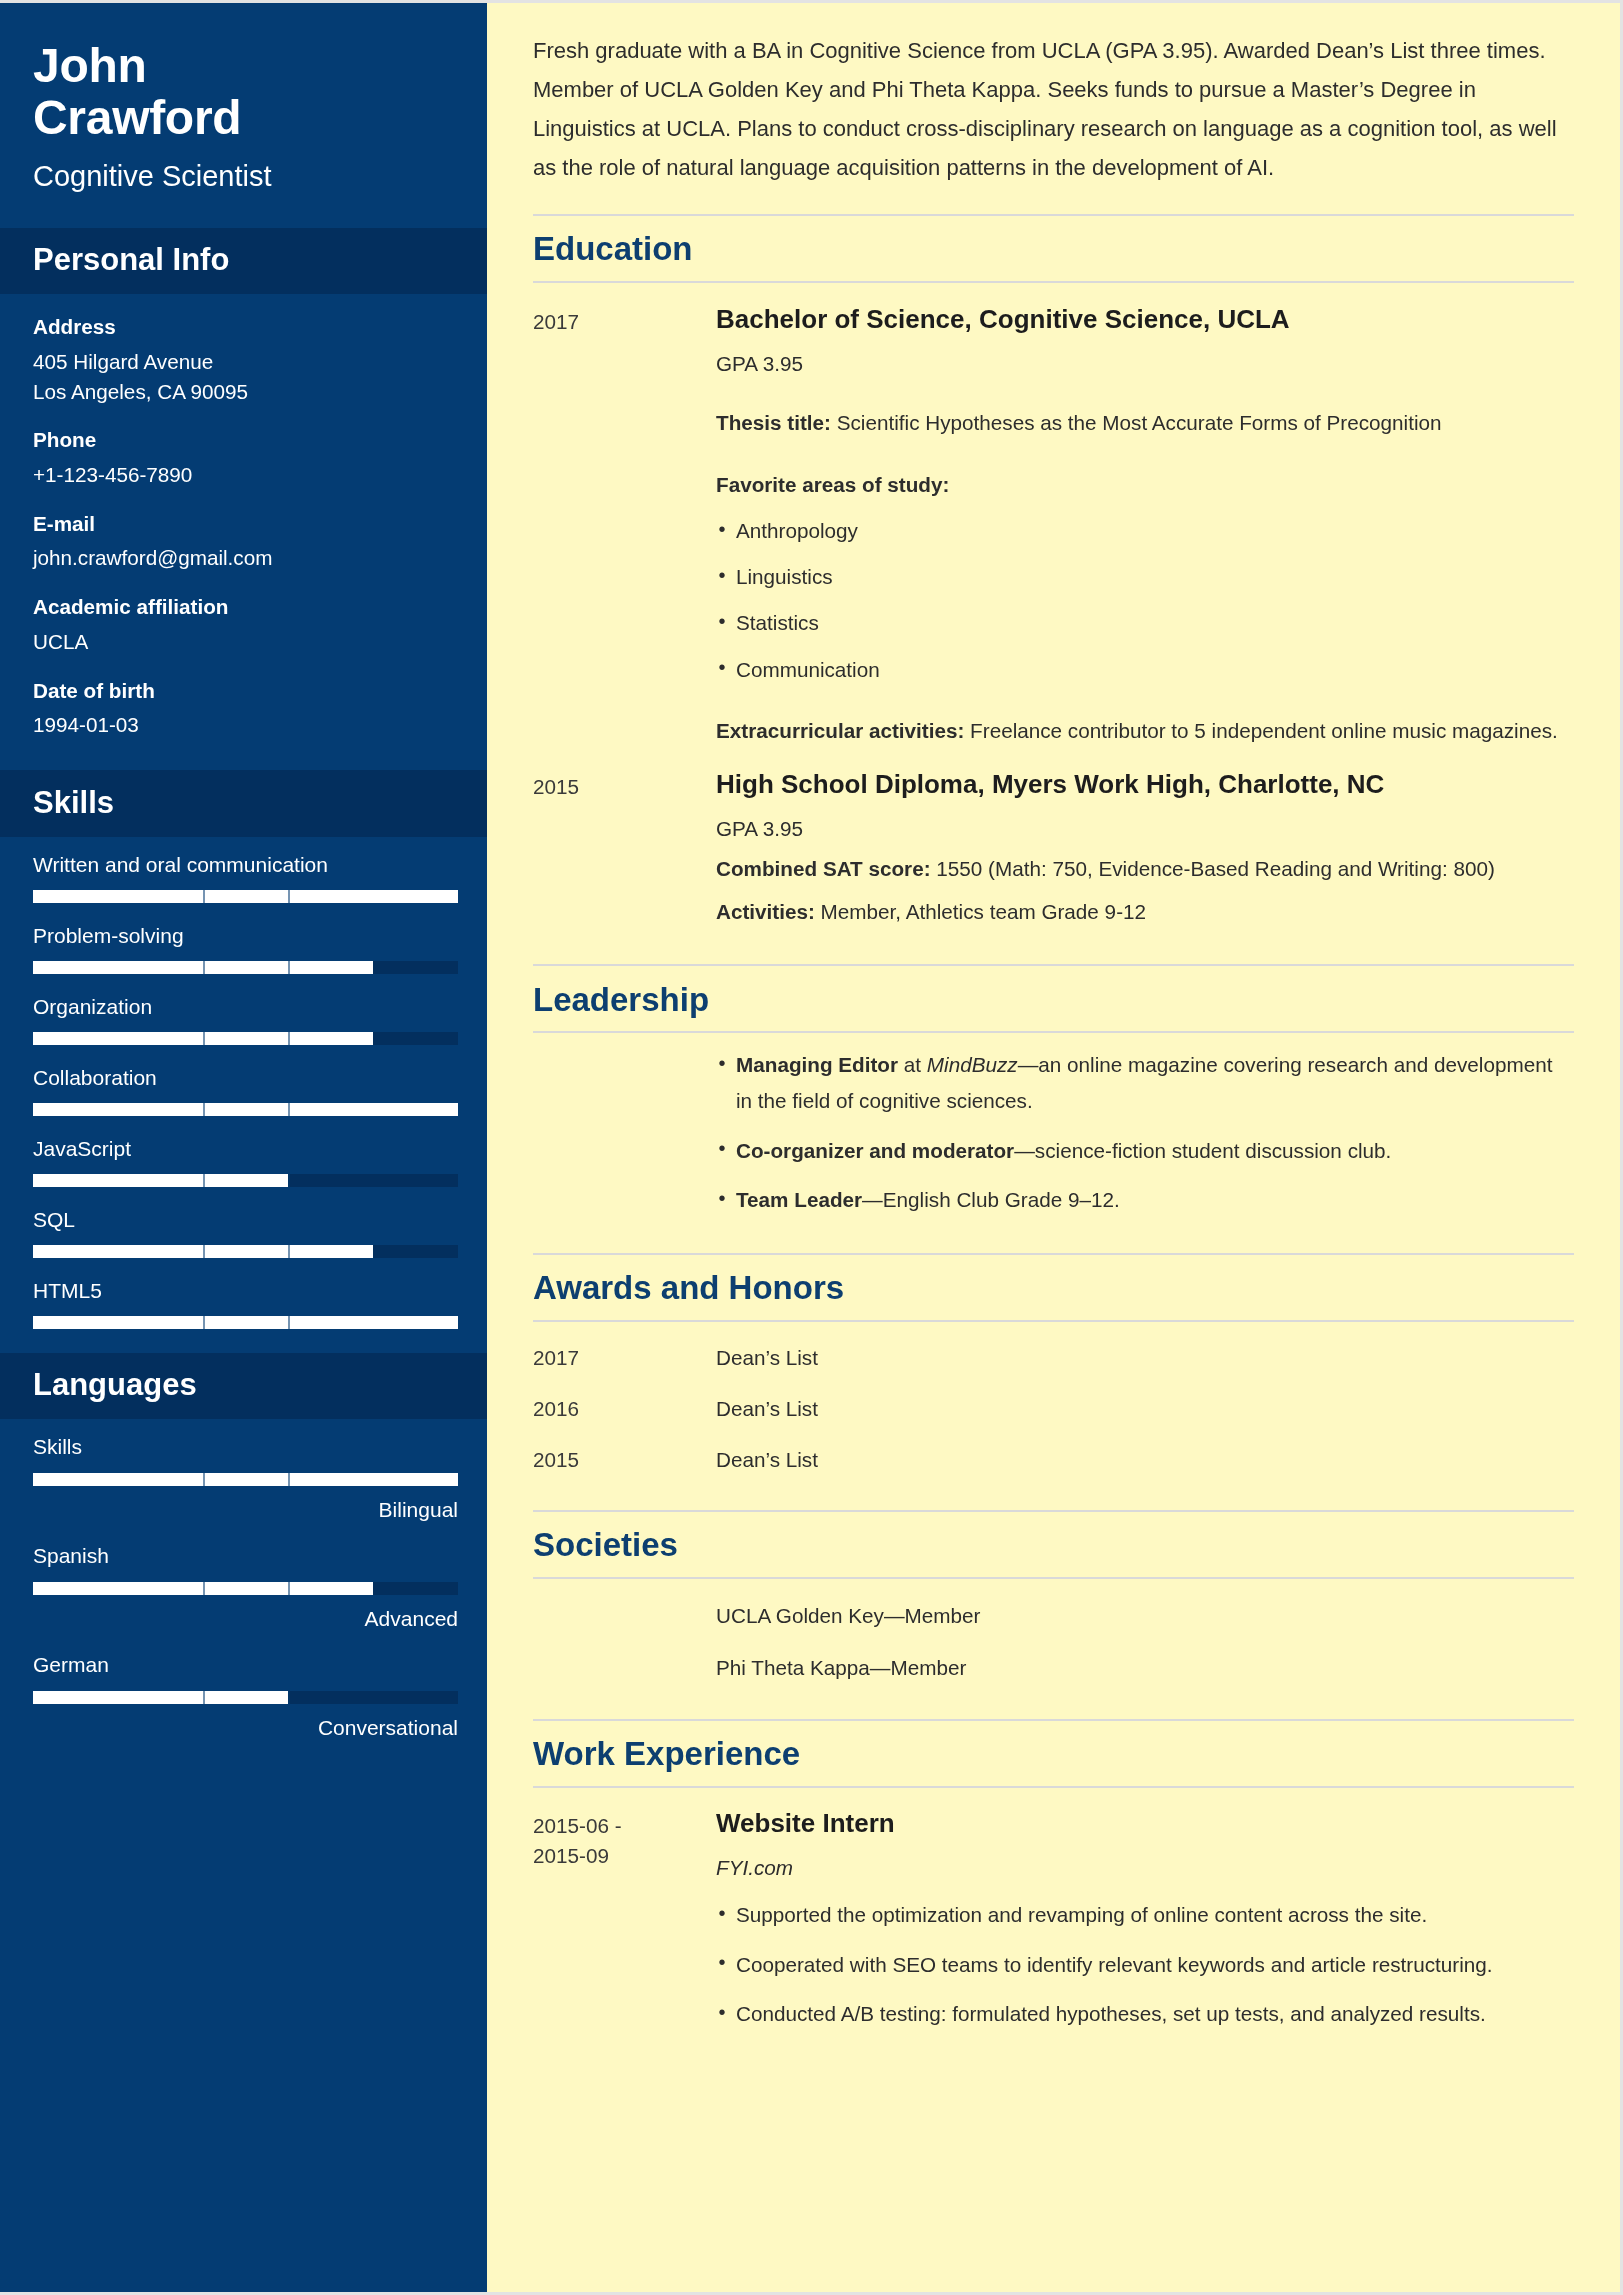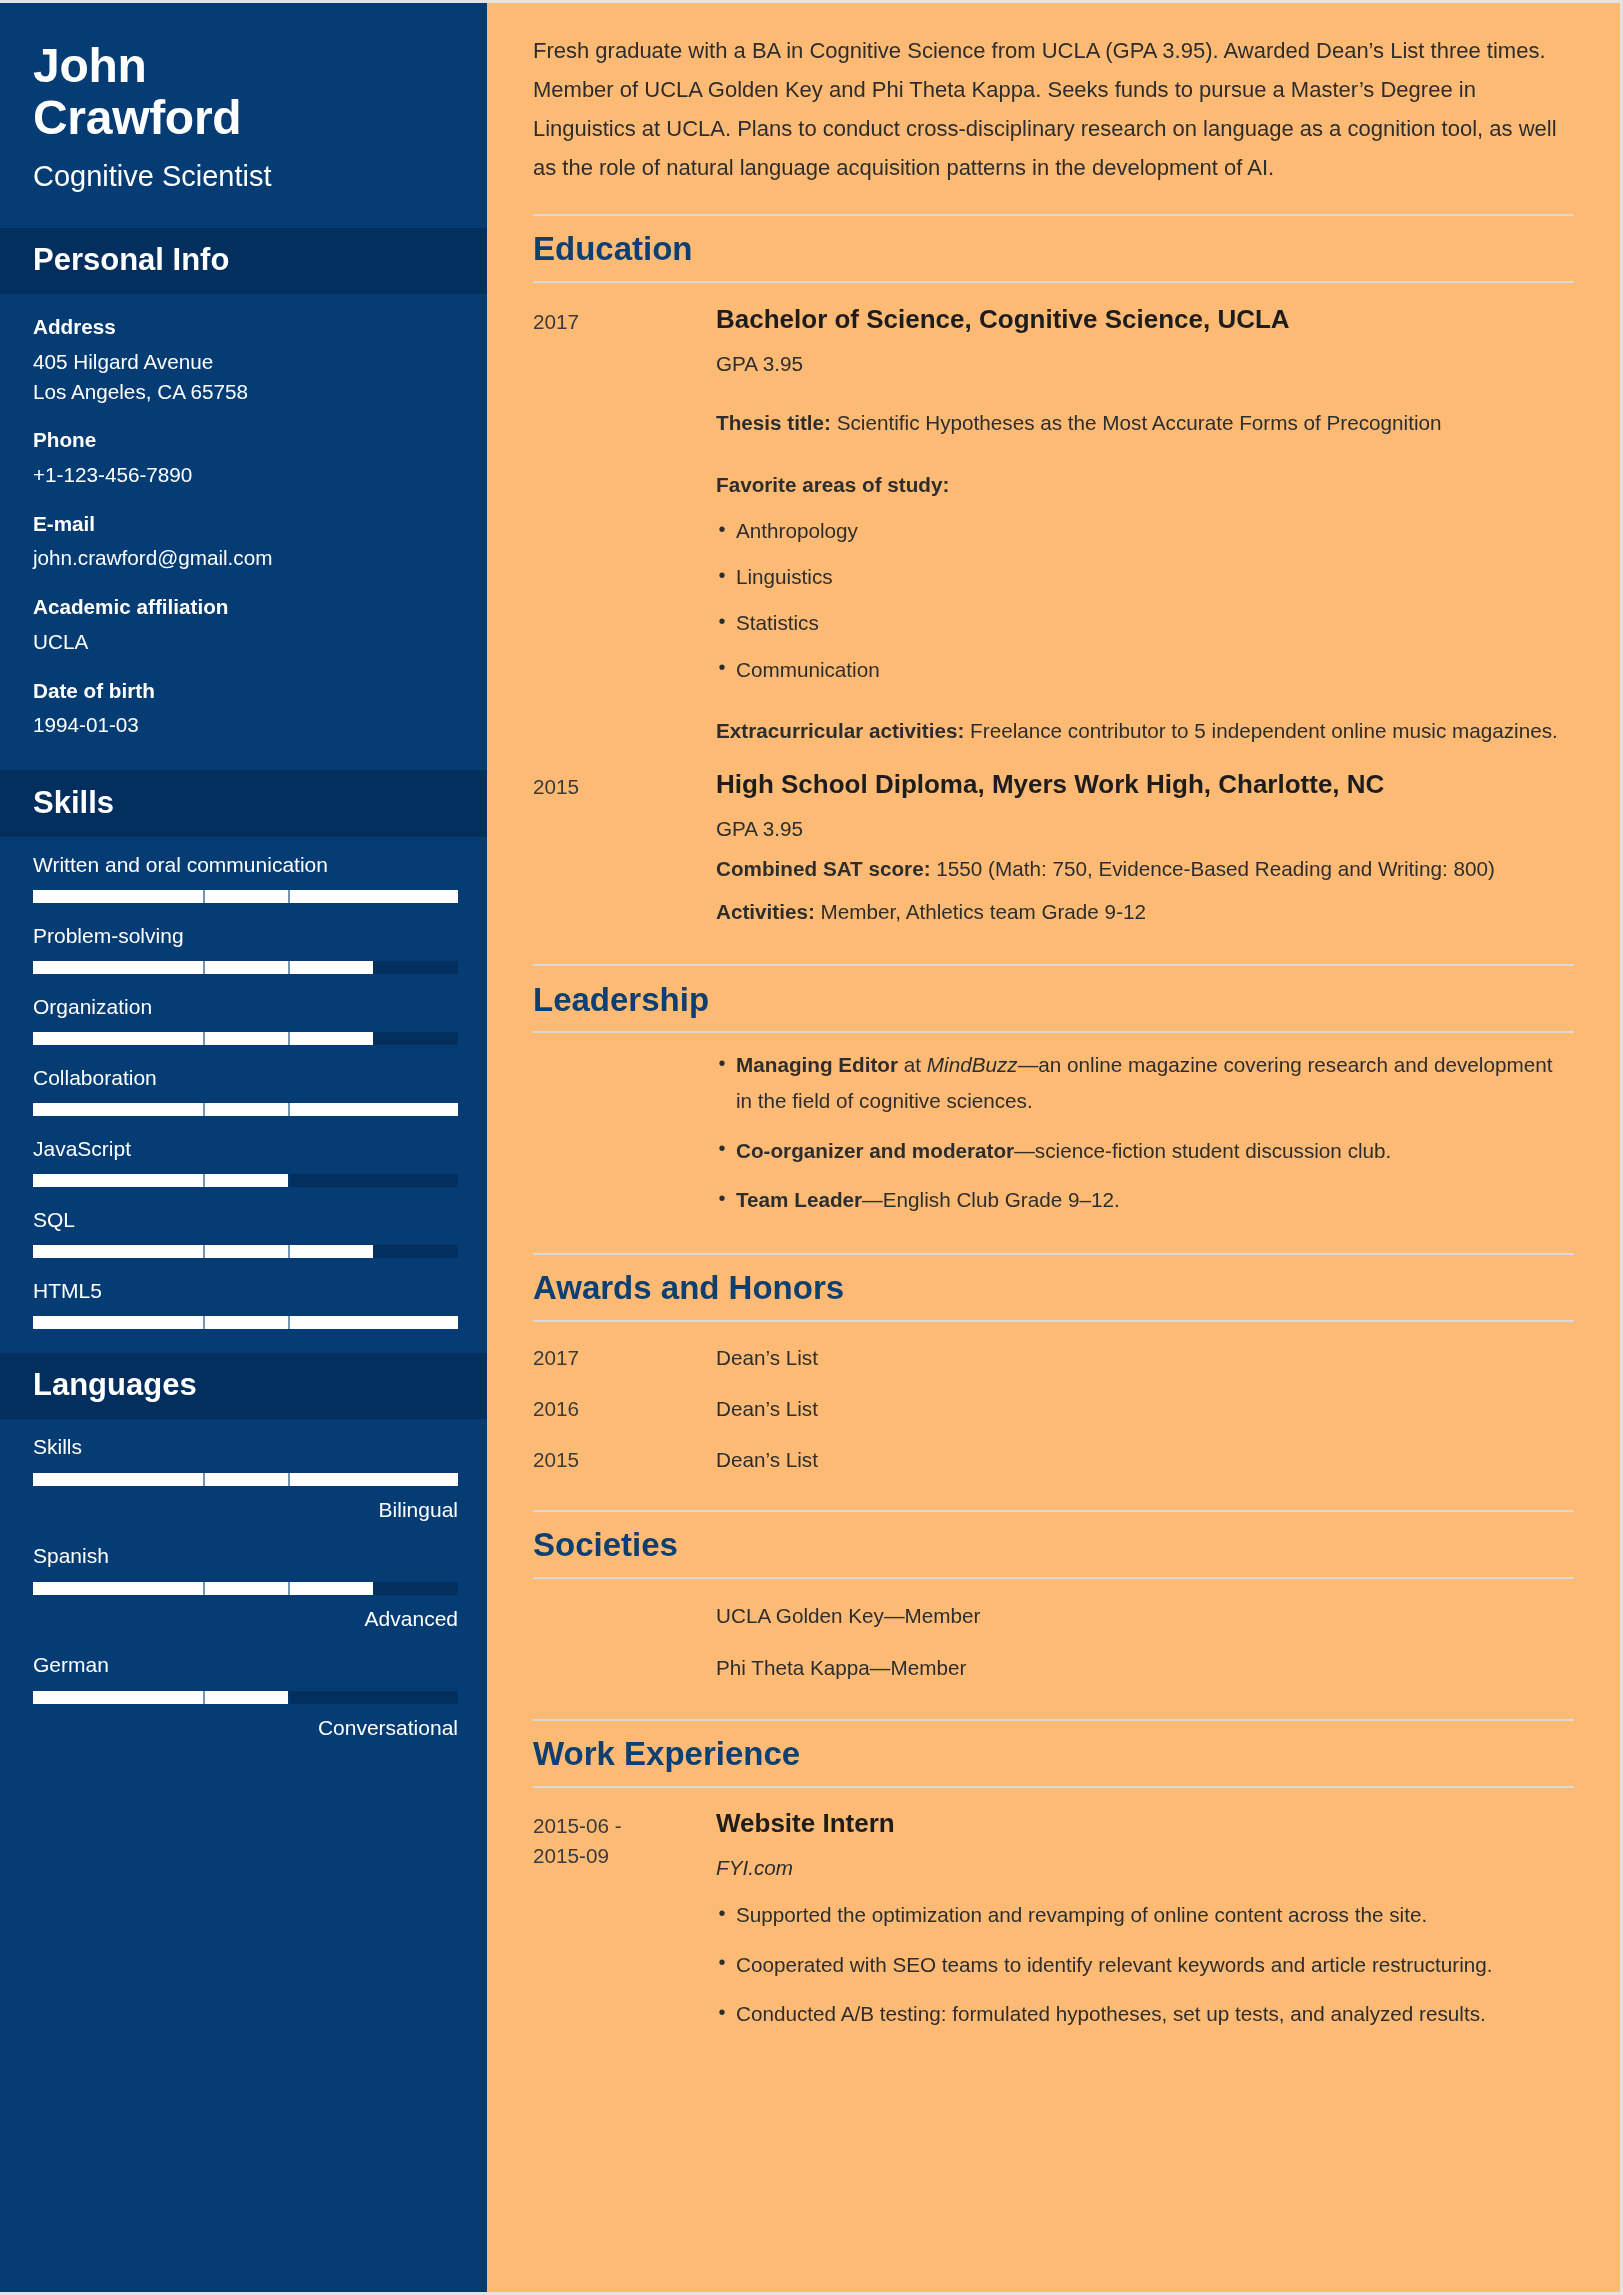--- a/index.html
+++ b/index.html
@@ -12,21 +12,21 @@
     width: 1623px;
     height: 2295px;
     overflow: hidden;
     -webkit-font-smoothing: antialiased;
   }
 
   .page {
     position: relative;
     width: 1623px;
     height: 2295px;
-    background: #fdba74;
+    background: #fef9c3;
     display: flex;
     box-sizing: border-box;
     border-top: 3.5px solid #e3e3e3;
     border-right: 3.5px solid #e3e3e3;
     border-bottom: 3.5px solid #e3e3e3;
   }
 
   
   .sidebar {
     width: 487px;
@@ -263,21 +263,21 @@
       <p class="job">Cognitive Scientist</p>
     </div>
 
     <div class="sec-head">
       <h2>Personal Info</h2>
     </div>
     <div class="sec-body">
       <div class="info-group">
         <p class="info-label">Address</p>
         <p class="info-value">405 Hilgard Avenue</p>
-        <p class="info-value">Los Angeles, CA 65758</p>
+        <p class="info-value">Los Angeles, CA 90095</p>
       </div>
       <div class="info-group">
         <p class="info-label">Phone</p>
         <p class="info-value">+1-123-456-7890</p>
       </div>
       <div class="info-group">
         <p class="info-label">E-mail</p>
         <p class="info-value">john.crawford@gmail.com</p>
       </div>
       <div class="info-group">

